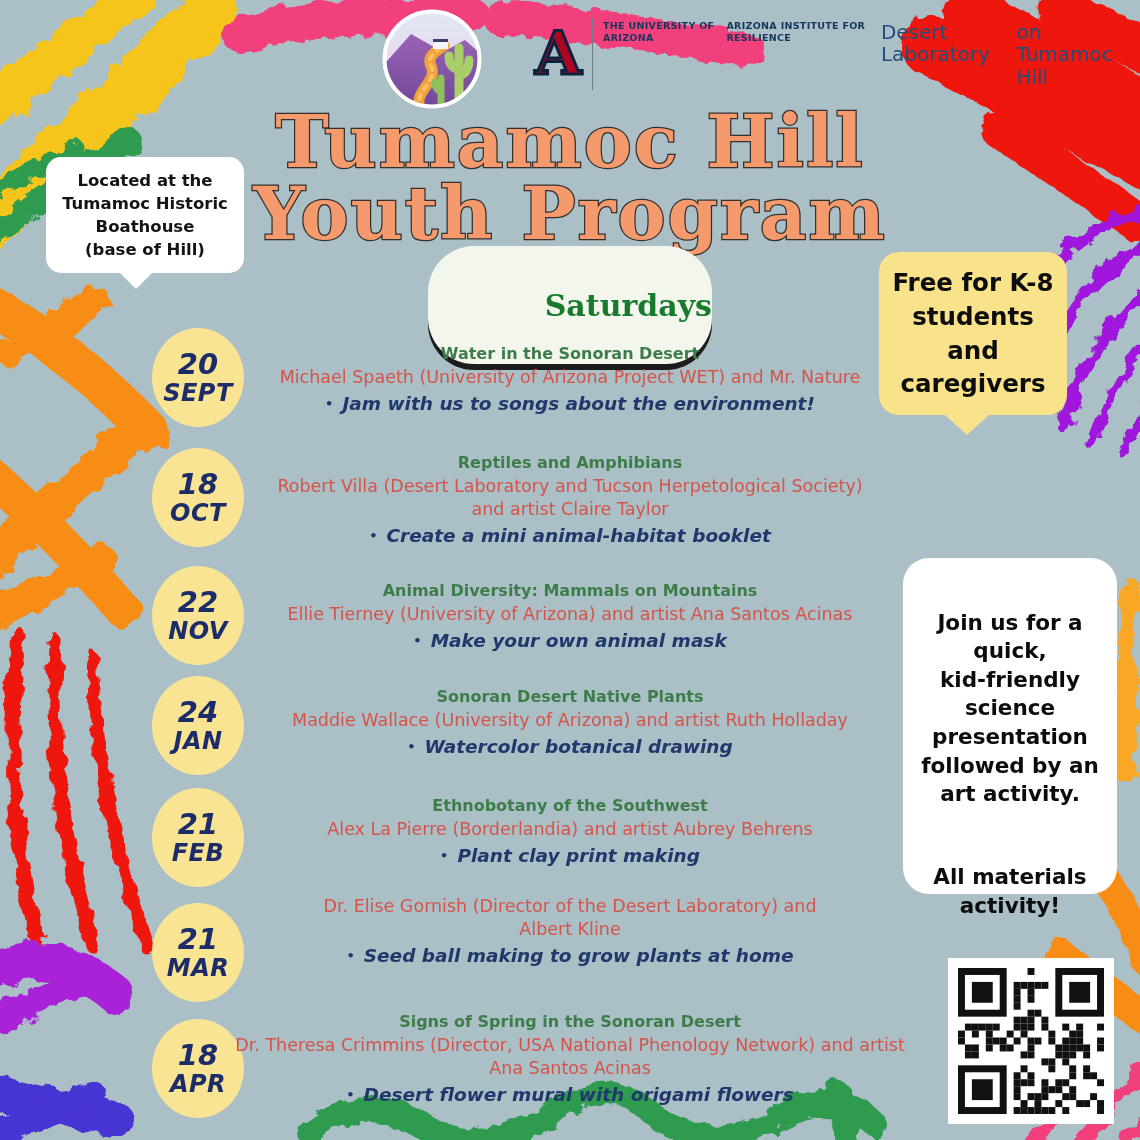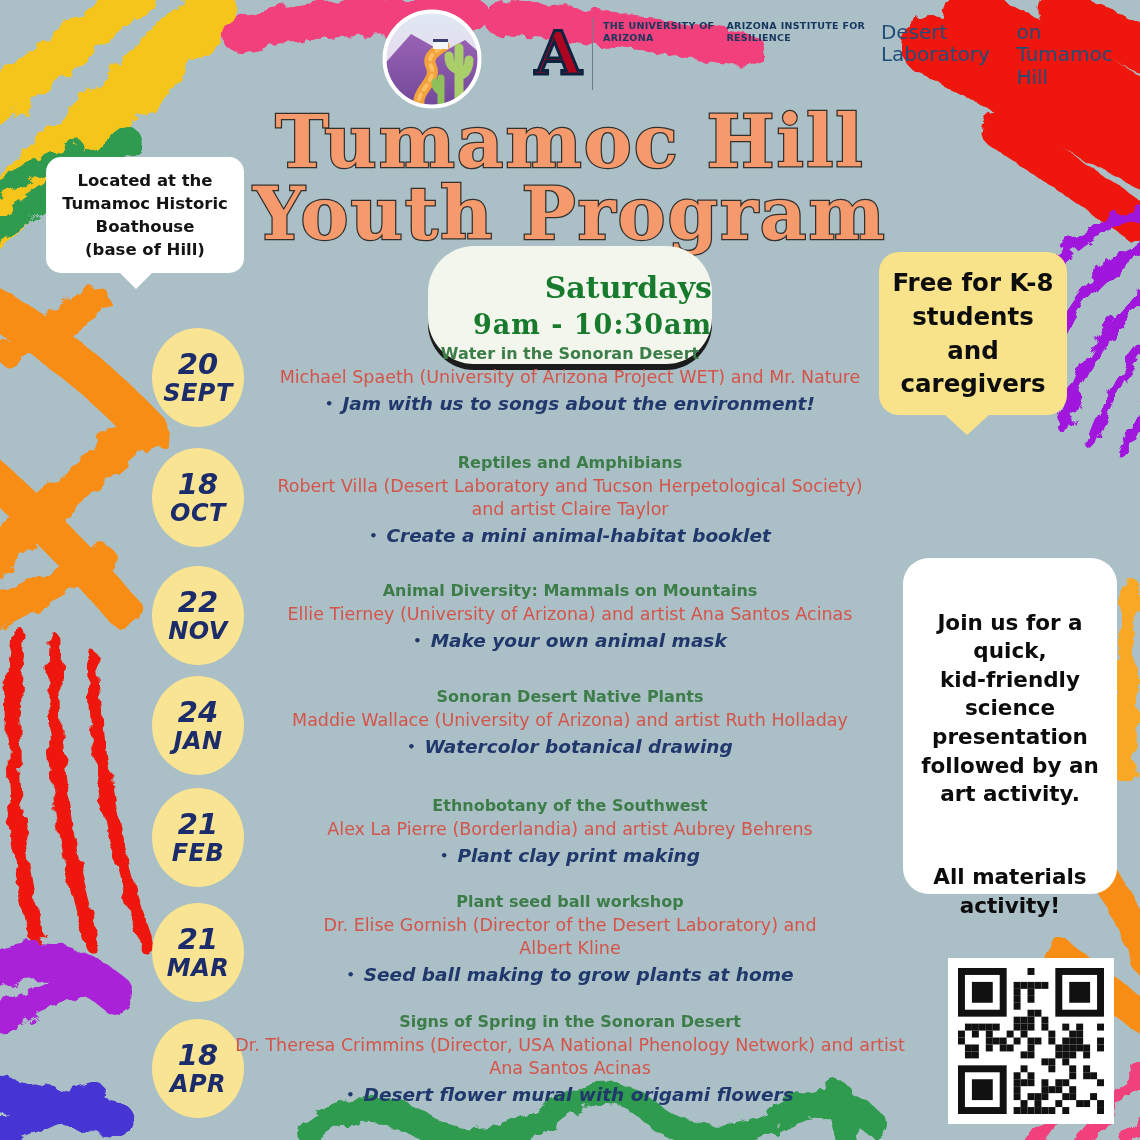--- a/index.html
+++ b/index.html
@@ -219,21 +219,20 @@
     <div>Youth Program</div>
   </div>
 
   <div class="location-callout">Located at the
 Tumamoc Historic
 Boathouse
 (base of Hill)</div>
 
   <div class="schedule-pill">
     <div class="pill-days">Saturdays</div>
-    <div class="pill-time">9am - 10:30am</div>
   </div>
 
   <div class="free-callout">Free for K-8
 students
 and
 caregivers</div>
 
   <div class="event-row r1">
     <div class="date-circle">
       <div class="date-day">20</div>
@@ -294,21 +293,20 @@
       <div class="event-activity"><span class="bullet">•</span><span>Plant clay print making</span></div>
     </div>
   </div>
 
   <div class="event-row r6">
     <div class="date-circle">
       <div class="date-day">21</div>
       <div class="date-month">MAR</div>
     </div>
     <div class="event-text">
-      <div class="event-title">Plant seed ball workshop</div>
       <div class="event-presenters">Dr. Elise Gornish (Director of the Desert Laboratory) and
 Albert Kline</div>
       <div class="event-activity"><span class="bullet">•</span><span>Seed ball making to grow plants at home</span></div>
     </div>
   </div>
 
   <div class="event-row r7">
     <div class="date-circle">
       <div class="date-day">18</div>
       <div class="date-month">APR</div>

